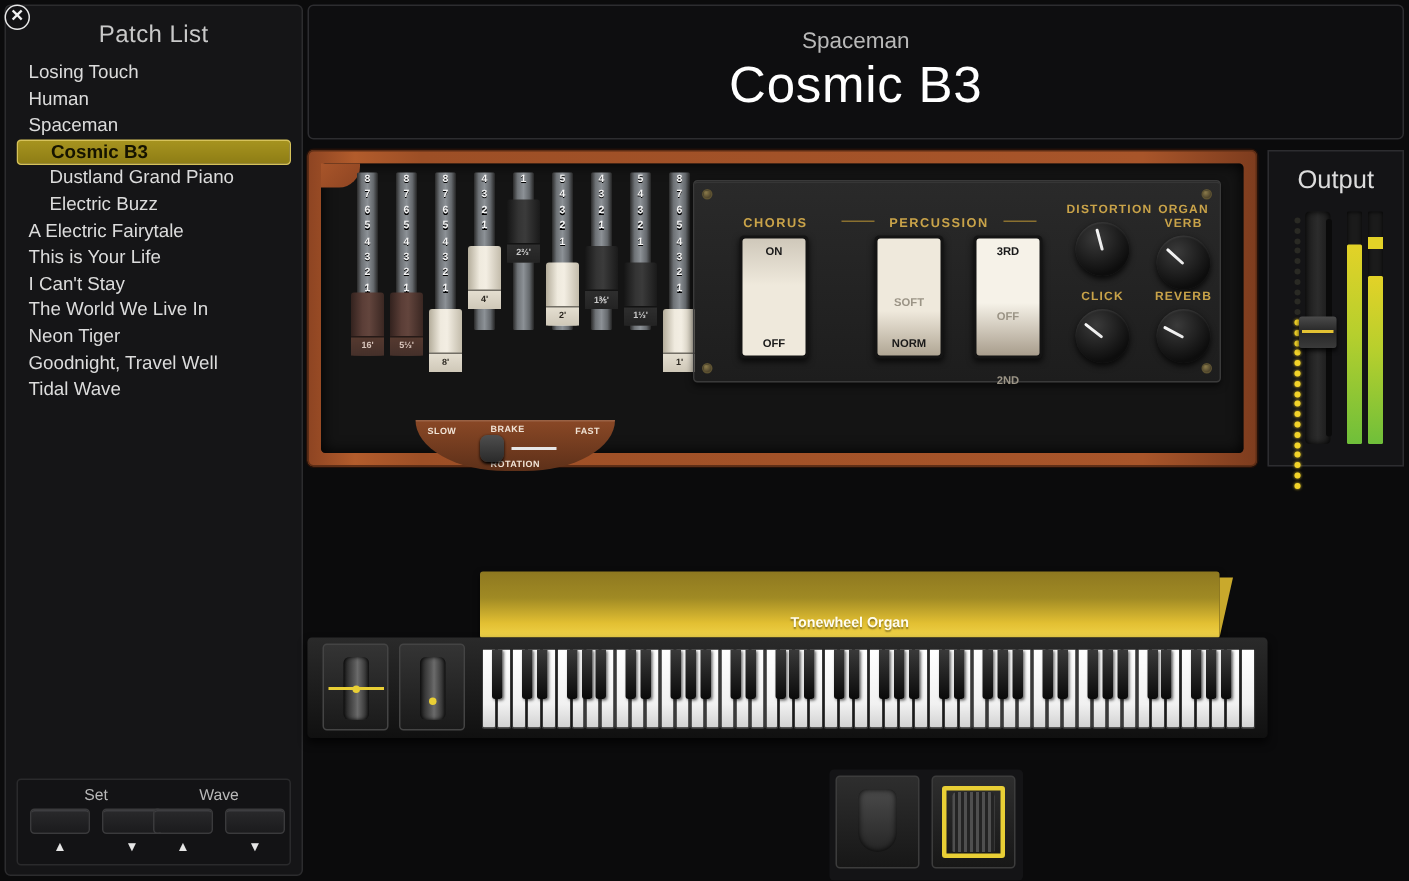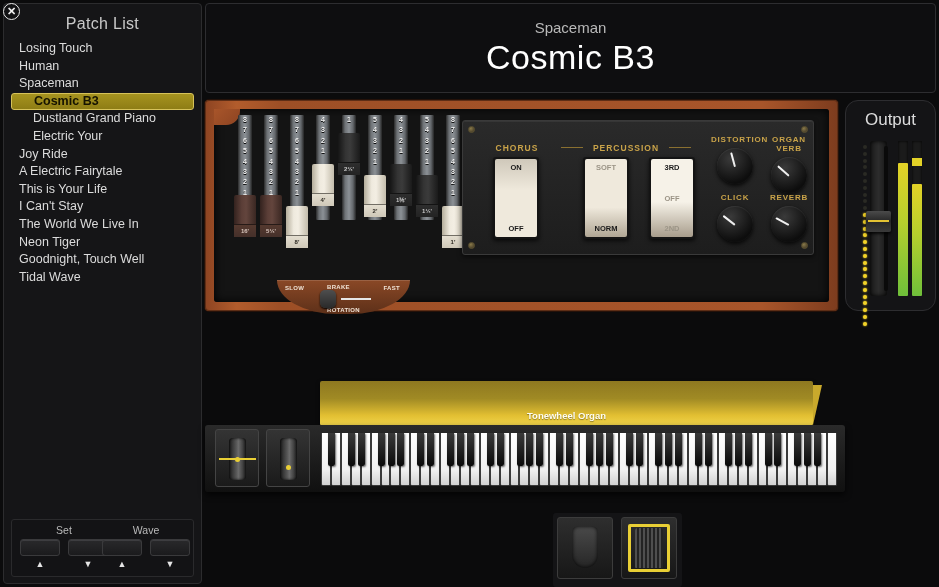--- a/index.html
+++ b/index.html
@@ -167,21 +167,21 @@
   }
   .rocker .face {
     width: 100%; height: 100%; border-radius: 2px;
     display: flex; flex-direction: column; justify-content: space-between;
     align-items: center; padding: 4px 0; position: relative;
   }
   .face.up { background: linear-gradient(#efe9dc 62%, #b0a694 100%); }
   .face.dn { background: linear-gradient(#cfc8ba 0%, #efe9dc 40%); }
   .face.mid { background: linear-gradient(#f6f2e8 55%, #a89d8c 100%); }
   .rk-top, .rk-mid, .rk-bot { font-size: 7.5px; font-weight: 700; }
-  .on-dim { color: #9b9486; }
+  .on-dim { color: #9b9486; margin-top: 34px; }
   .on-lit { color: #1a1a1a; }
   .perc-line { position: absolute; height: 1px; background: #8a7030; top: 4px; }
 
   
   .kgroup { position: absolute; }
   .kn {
     width: 36px; height: 36px; border-radius: 50%;
     background: radial-gradient(circle at 38% 30%, #3a3a3a, #0d0d0d 72%);
     box-shadow: 0 2px 4px rgba(0,0,0,.8), inset 0 1px 1px rgba(255,255,255,.08);
     position: relative;
@@ -192,21 +192,21 @@
     transform-origin: 0 50%; border-radius: 1px;
   }
   .klabel {
     color: #c9a349; font-size: 8px; font-weight: 700;
     letter-spacing: .8px; text-align: center; margin-bottom: 4px;
   }
 
   
   #output {
     position: absolute; left: 640px; top: 97px; width: 91px; height: 211px;
-    background: #141416; border: 1px solid #2d2d30; border-radius: 13px;
+    background: #141416; border: 1px solid #2d2d30; border-radius: 0;
   }
   #output-title { text-align: center; color: #dcdcdc; font-size: 17px; padding-top: 9px; }
   #fader-wrap { position: absolute; left: 17px; top: 40px; width: 28px; height: 155px; }
   #fader-track {
     position: absolute; left: 7px; top: 0; width: 17px; height: 100%;
     background: linear-gradient(90deg,#1b1b1b,#2c2c2c,#1b1b1b);
     border-radius: 3px; box-shadow: inset 0 0 4px #000;
   }
   #fader-slot {
     position: absolute; left: 13.5px; top: 5px; width: 4px; height: calc(100% - 10px);
@@ -320,28 +320,27 @@
 </div>
 
 <div id="sidebar">
   <div id="patch-title">Patch List</div>
   <div id="patch-scroll">
       <div class="patch-item">Losing Touch</div>
       <div class="patch-item">Human</div>
       <div class="patch-item">Spaceman</div>
       <div class="patch-item indent selected">Cosmic B3</div>
       <div class="patch-item indent">Dustland Grand Piano</div>
-      <div class="patch-item indent">Electric Your</div>
-      <div class="patch-item">Joy Ride</div>
+      <div class="patch-item indent">Electric Buzz</div>
       <div class="patch-item">A Electric Fairytale</div>
       <div class="patch-item">This is Your Life</div>
       <div class="patch-item">I Can't Stay</div>
       <div class="patch-item">The World We Live In</div>
       <div class="patch-item">Neon Tiger</div>
-      <div class="patch-item">Goodnight, Touch Well</div>
+      <div class="patch-item">Goodnight, Travel Well</div>
       <div class="patch-item">Tidal Wave</div>
     </div>
   <div id="patch-footer">
     <div class="footer-group" style="left:6px;width:92px;">
       <div class="footer-label">Set</div>
       <div class="btn-pair">
         <div class="sq-btn"></div>
         <div class="sq-btn"></div>
       </div>
       <div class="arrow-pair">

